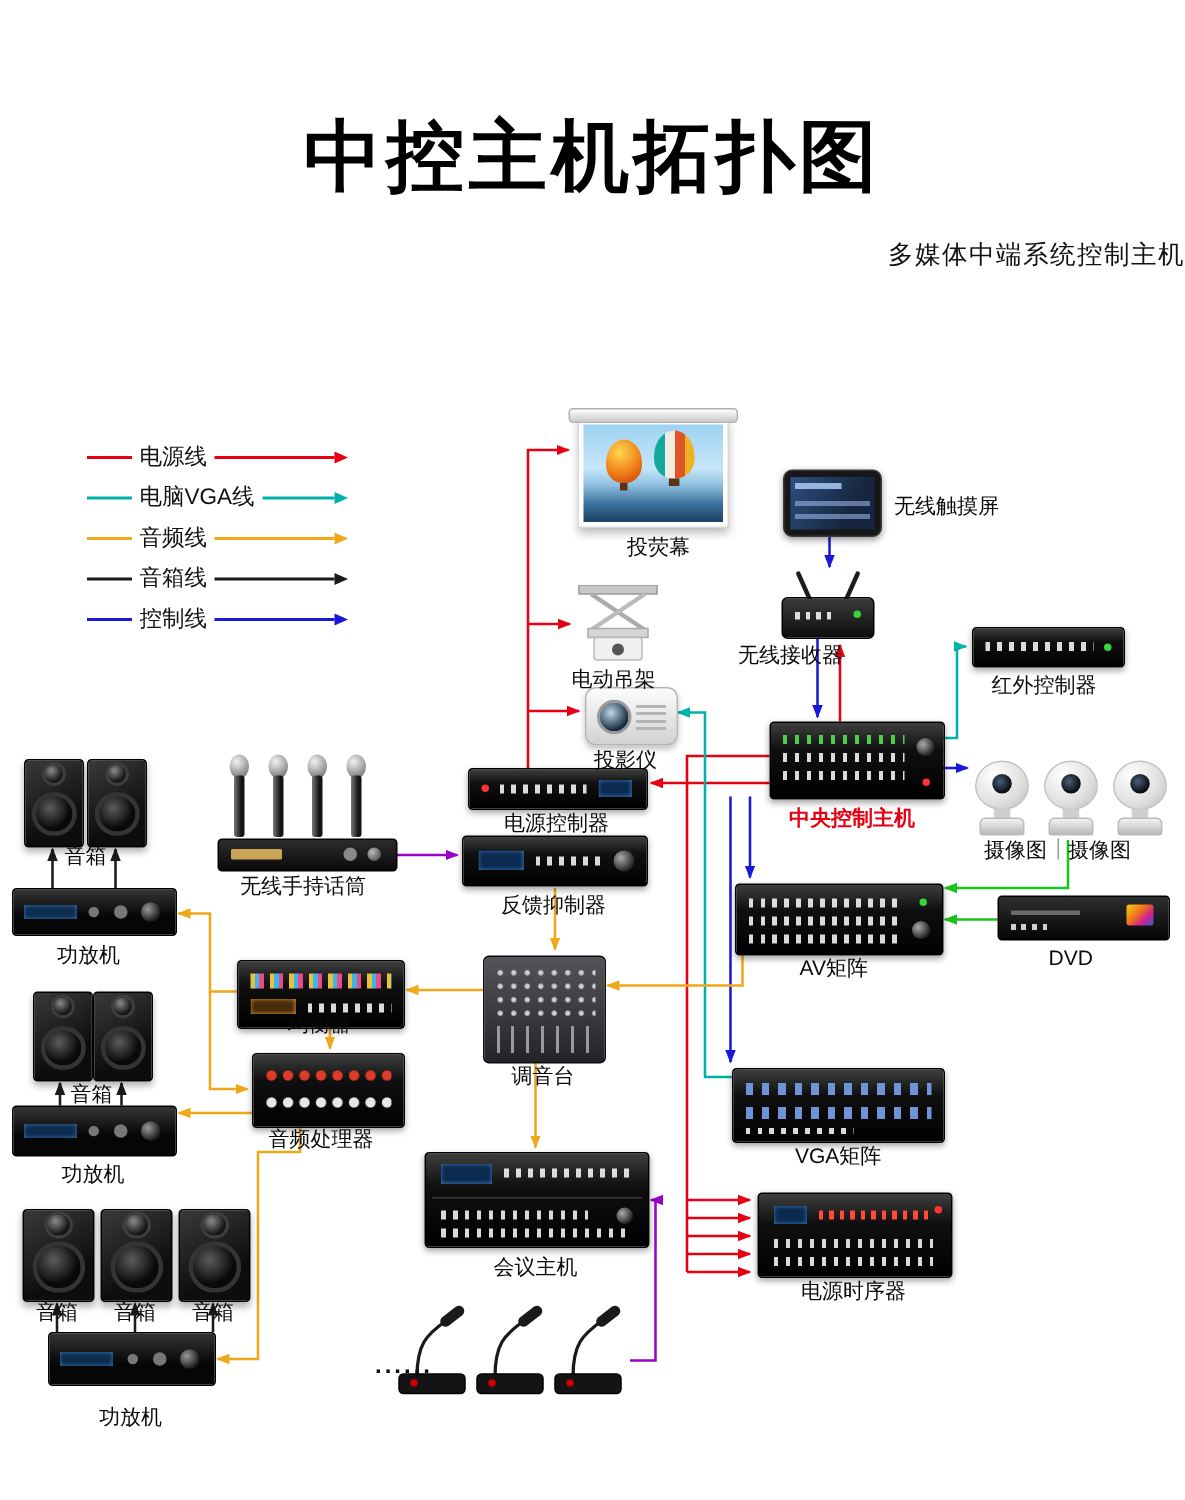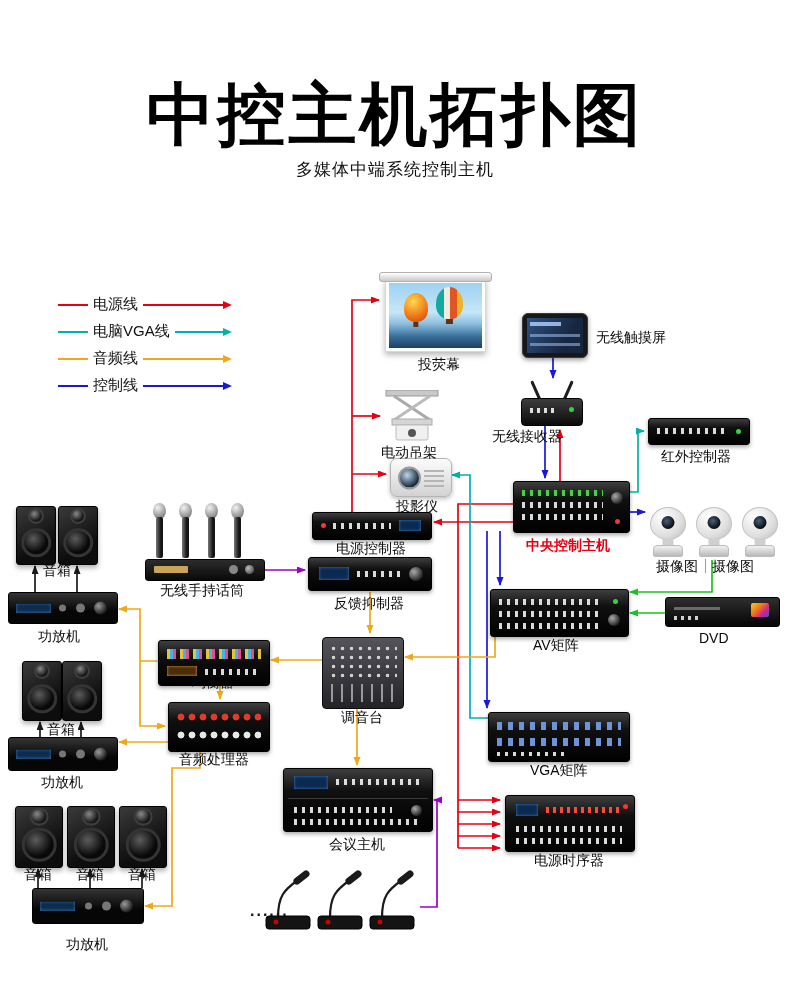--- a/index.html
+++ b/index.html
@@ -1,20 +1,20 @@
 <!DOCTYPE html>
 <html><head>
 <meta charset="utf-8">
 <style>
   html,body{margin:0;padding:0;background:#fff}
   #stage{position:relative;width:790px;height:1000px;background:#fff;overflow:hidden;
          font-family:"Liberation Sans","DejaVu Sans",sans-serif}
-  .title{position:absolute;left:0;right:0;top:70px;text-align:center;font-size:68px;
+  .title{position:absolute;left:0;right:0;top:70px;text-align:center;font-size:52px;
          font-weight:bold;color:#000;letter-spacing:3px;z-index:3}
-  .subtitle{position:absolute;left:0;right:0;top:158px;text-align:center;font-size:17px;
+  .subtitle{position:absolute;left:0;right:0;top:158px;text-align:right;font-size:17px;
             color:#111;letter-spacing:1px;z-index:3}
   
   .legend{position:absolute;left:58px;top:291px;width:174px;z-index:3}
   .lg-row{display:flex;align-items:center;height:27px}
   .lg-seg{height:2px;background:#000}
   .lg-seg.l{width:30px}
   .lg-seg.r{flex:1}
   .lg-label{font-size:15px;color:#111;padding:0 5px;white-space:nowrap}
   .lg-arrow{width:0;height:0;border-top:4.5px solid transparent;border-bottom:4.5px solid transparent;border-left:9px solid #000}
   
@@ -211,20 +211,26 @@
       <span class="lg-seg r" style="background: rgb(0, 178, 168);"></span>
       <span class="lg-arrow" style="border-left-color: rgb(0, 178, 168);"></span>
     </div>
     <div class="lg-row">
       <span class="lg-seg l" style="background: rgb(240, 168, 24);"></span>
       <span class="lg-label">音频线</span>
       <span class="lg-seg r" style="background: rgb(240, 168, 24);"></span>
       <span class="lg-arrow" style="border-left-color: rgb(240, 168, 24);"></span>
     </div>
     <div class="lg-row">
+      <span class="lg-seg l" style="background: rgb(26, 26, 26);"></span>
+      <span class="lg-label">音箱线</span>
+      <span class="lg-seg r" style="background: rgb(26, 26, 26);"></span>
+      <span class="lg-arrow" style="border-left-color: rgb(26, 26, 26);"></span>
+    </div>
+    <div class="lg-row">
       <span class="lg-seg l" style="background: rgb(26, 24, 216);"></span>
       <span class="lg-label">控制线</span>
       <span class="lg-seg r" style="background: rgb(26, 24, 216);"></span>
       <span class="lg-arrow" style="border-left-color: rgb(26, 24, 216);"></span>
     </div>
   </div>
 
   <div class="pscreen dev" style="left:383px;top:272px;width:105px;height:80px">
     <div class="ps-case"></div>
     <div class="ps-cloth">

